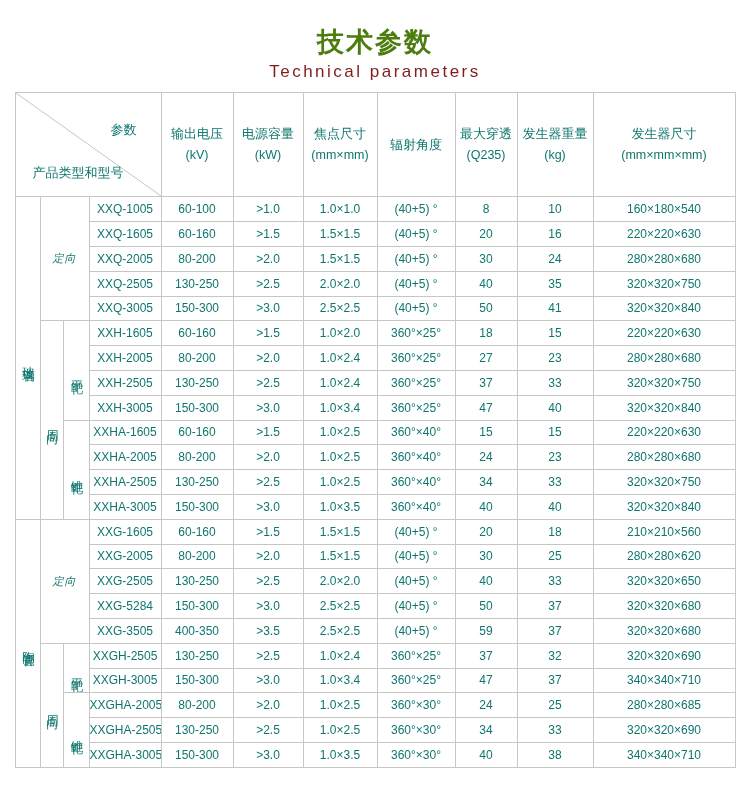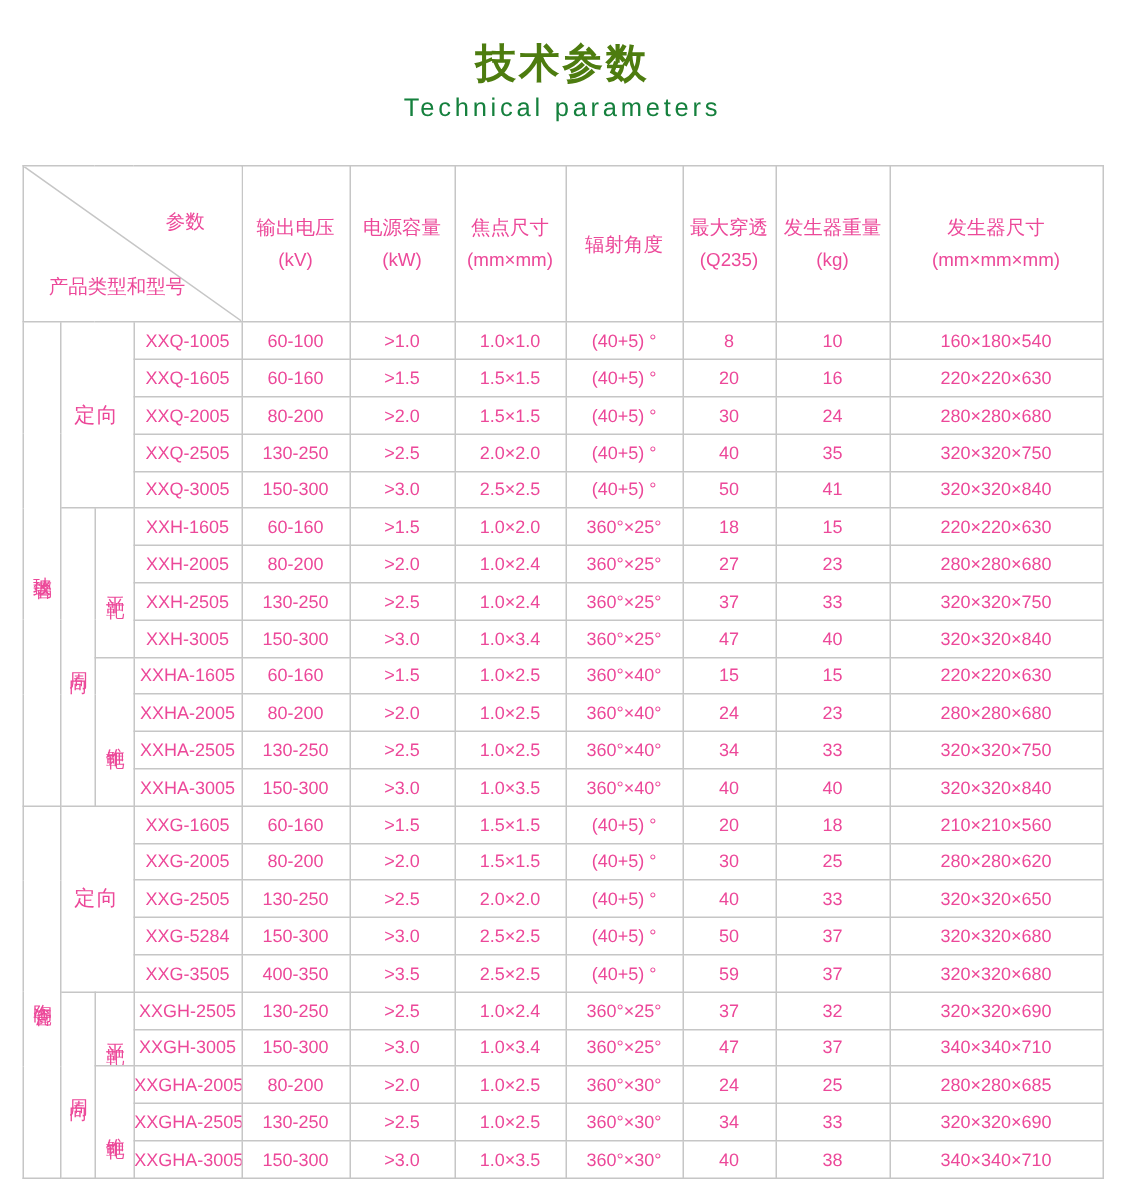--- a/index.html
+++ b/index.html
@@ -8,44 +8,44 @@
     font-family:"Liberation Sans","DejaVu Sans",sans-serif;
     color:#4c4c4c;
   }
   .title-wrap { text-align:center; padding-top:26px; }
   .page-title {
     margin:0; font-size:27px; font-weight:bold; letter-spacing:2px;
     color:#4d7c0f; line-height:1.2;
   }
   .page-subtitle {
     margin:4px 0 0 0; font-size:17px; font-weight:400;
-    color:#15803d; letter-spacing:2.5px;
+    color:#7f1d1d; letter-spacing:2.5px;
   }
   table.spec {
-    width:720px; margin:28px auto 0 auto;
+    width:720px; margin:10px auto 0 auto;
     border-collapse:collapse; table-layout:fixed;
-    font-size:12px; color:#ec4899;
+    font-size:12px; color:#0f766e;
   }
   table.spec th, table.spec td {
     border:1px solid #c6c6c6; text-align:center; vertical-align:middle;
     padding:0; background:#ffffff; font-weight:400;
     white-space:nowrap; overflow:hidden;
   }
   table.spec { border:1px solid #ababab; }
   thead th { height:103px; font-size:13px; line-height:1.7; }
   tbody td { height:23.8px; }
   th.corner { position:relative; }
   th.corner svg.diag { position:absolute; left:0; top:0; width:100%; height:100%; display:block; }
   .corner-tr { position:absolute; top:26px; right:24px; font-size:13px; }
   .corner-bl { position:absolute; bottom:12px; left:17px; font-size:13px; }
   .vtext {
     writing-mode:vertical-rl; text-orientation:upright;
     display:inline-block; line-height:1.1; letter-spacing:2px; font-size:12.5px;
   }
-  td.dir-h { font-size:14px; letter-spacing:1px; }
+  td.dir-h { font-size:11px; letter-spacing:1px;font-style:italic; }
   .hdr-sub { font-size:12.5px; }
 </style>
 </head>
 <body>
 
 <div class="title-wrap">
   <h1 class="page-title">技术参数</h1>
   <p class="page-subtitle">Technical parameters</p>
 </div>
 

